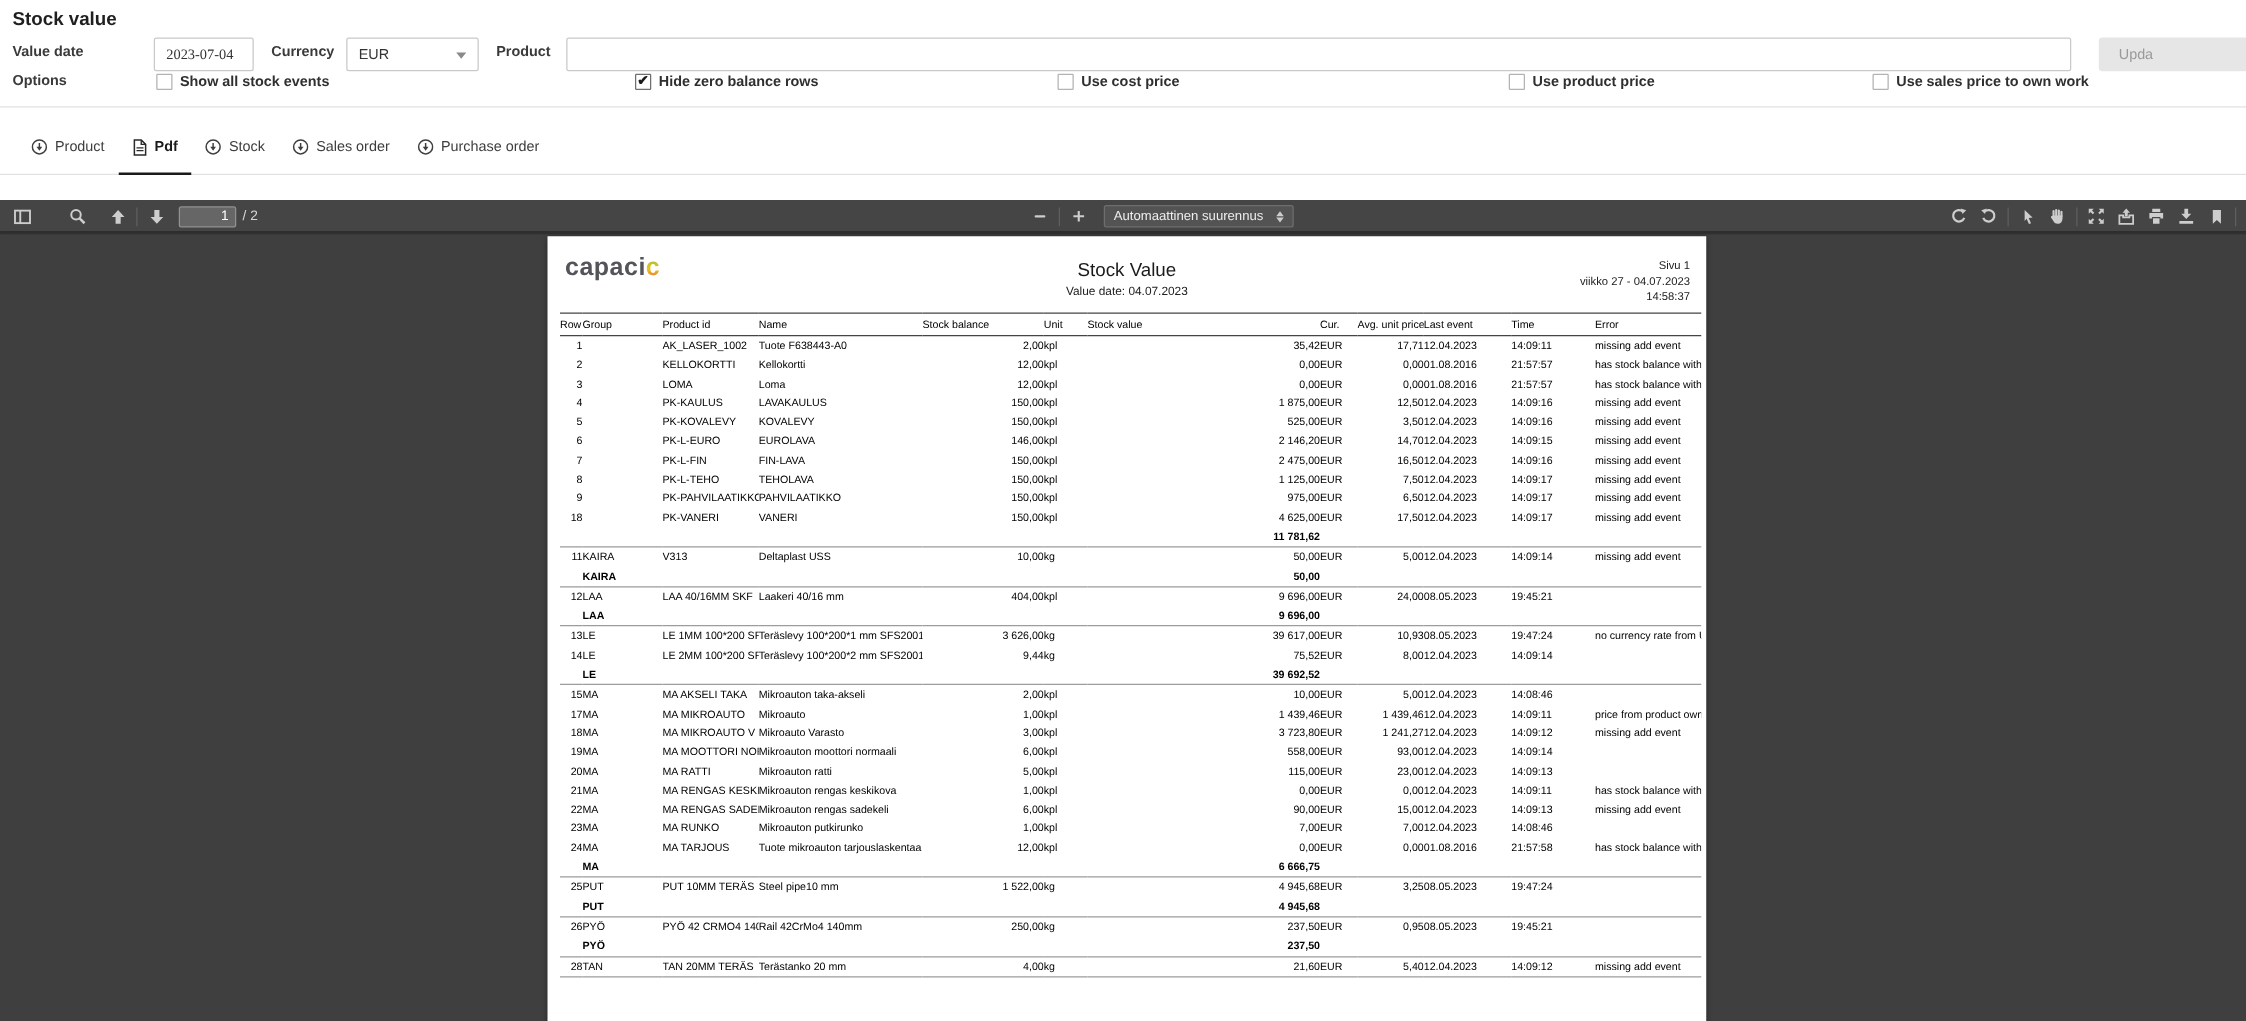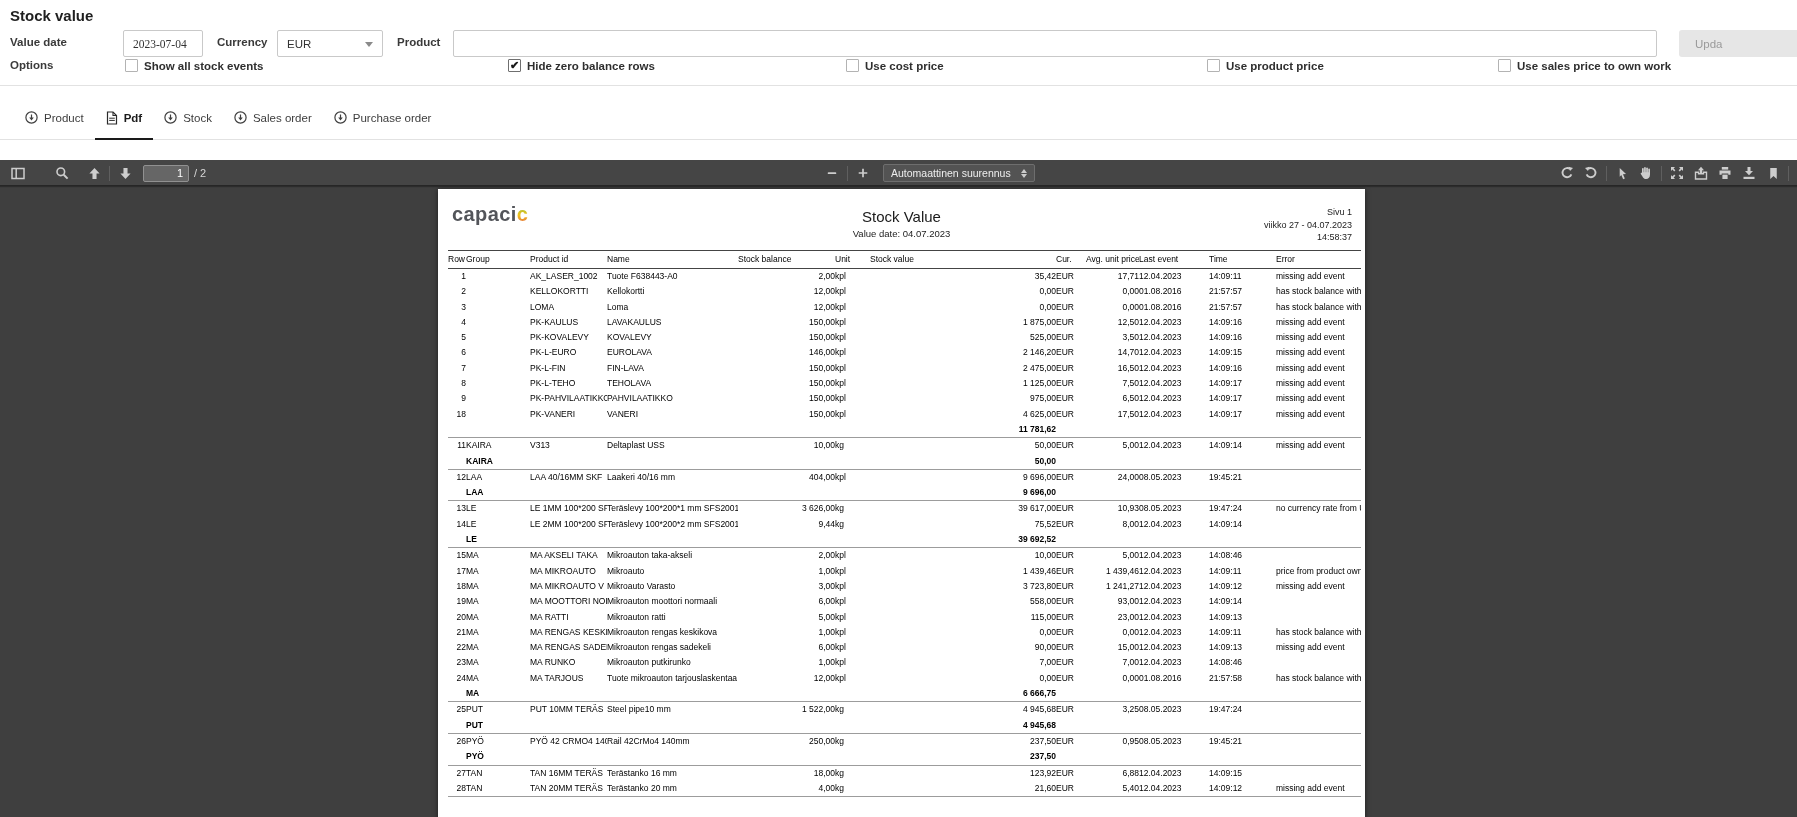--- a/index.html
+++ b/index.html
@@ -784,34 +784,20 @@
                 <td class="c4"></td>
                 <td class="c5"></td>
                 <td class="c6">237,50</td>
                 <td class="c7"></td>
                 <td class="c8"></td>
                 <td class="c9"></td>
                 <td class="c10"></td>
                 <td class="c11"></td>
               </tr>
               <tr>
-                <td class="c0">27</td>
-                <td class="c1">TAN</td>
-                <td class="c2">TAN 16MM TERÄS</td>
-                <td class="c3">Terästanko 16 mm</td>
-                <td class="c4">18,00</td>
-                <td class="c5">kg</td>
-                <td class="c6">123,92</td>
-                <td class="c7">EUR</td>
-                <td class="c8">6,88</td>
-                <td class="c9">12.04.2023</td>
-                <td class="c10">14:09:15</td>
-                <td class="c11"></td>
-              </tr>
-              <tr>
                 <td class="c0">28</td>
                 <td class="c1">TAN</td>
                 <td class="c2">TAN 20MM TERÄS</td>
                 <td class="c3">Terästanko 20 mm</td>
                 <td class="c4">4,00</td>
                 <td class="c5">kg</td>
                 <td class="c6">21,60</td>
                 <td class="c7">EUR</td>
                 <td class="c8">5,40</td>
                 <td class="c9">12.04.2023</td>

